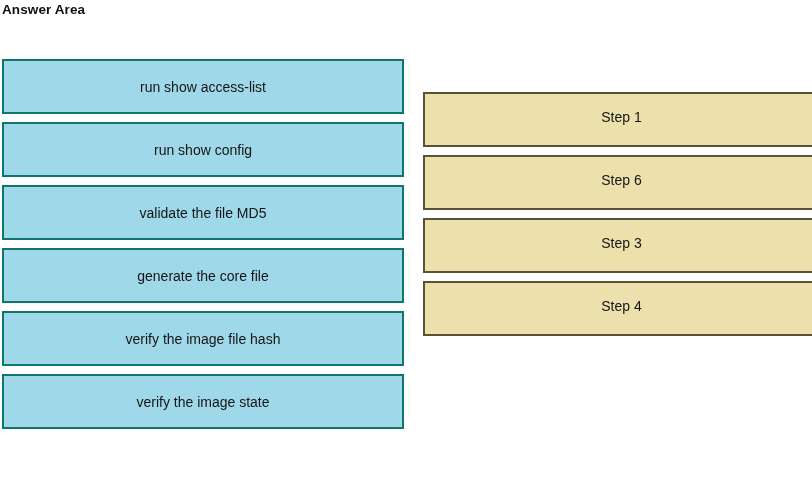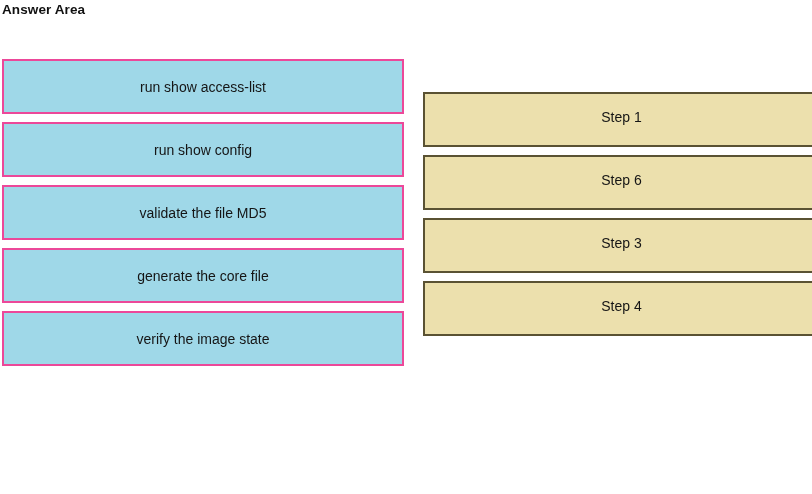--- a/index.html
+++ b/index.html
@@ -59,21 +59,21 @@
     justify-content: center;
     font-size: 14px;
     color: #151515;
     text-align: center;
     line-height: 16px;
     user-select: none;
   }
   .opt-box {
     width: 402px;
     background: #9fd8e8;
-    border: 2px solid #ec4899;
+    border: 2px solid #0f766e;
   }
   .step-box {
     width: 397px;
     background: #ece0ad;
     border: 2px solid #5a5233;
     align-items: flex-start;
     padding-top: 15px;
   }
   .step-box .box-label {
     width: 100%;
@@ -100,20 +100,23 @@
       <div class="opt-box">
         <span class="box-label">run show config</span>
       </div>
       <div class="opt-box">
         <span class="box-label">validate the file MD5</span>
       </div>
       <div class="opt-box">
         <span class="box-label">generate the core file</span>
       </div>
       <div class="opt-box">
+        <span class="box-label">verify the image file hash</span>
+      </div>
+      <div class="opt-box">
         <span class="box-label">verify the image state</span>
       </div>
     </div>
 
     <div class="col col-steps">
       <div class="step-box">
         <span class="box-label">Step 1</span>
       </div>
       <div class="step-box">
         <span class="box-label">Step 6</span>

